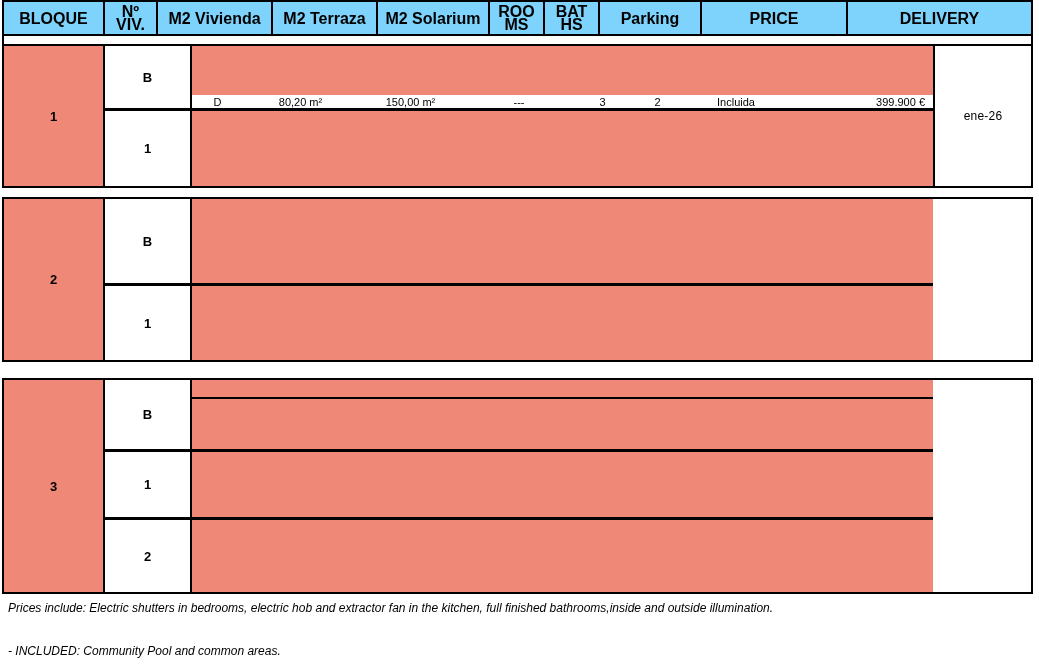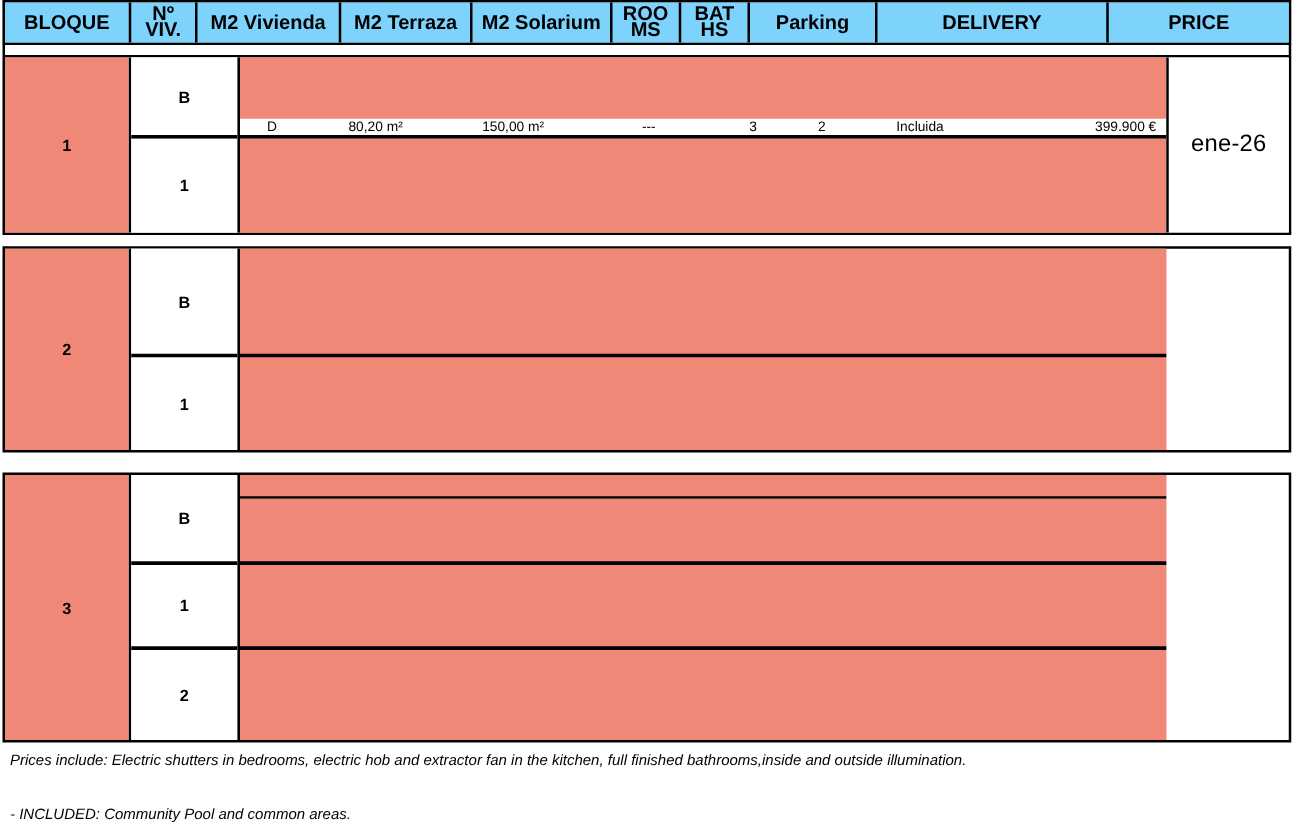--- a/index.html
+++ b/index.html
@@ -57,21 +57,21 @@
     flex: 0 0 743px; border-left: 2px solid #000;
     display: flex; flex-direction: column; background: #f08878;
   }
   .fill { background: #f08878; }
   .fill.grow { flex: 1; }
   .bb3 { border-bottom: 3px solid #000; }
   .bb2 { border-bottom: 2px solid #000; }
   .col-delivery {
     flex: 1; border-left: 2px solid #000; background: #fff;
     display: flex; align-items: center; justify-content: center;
-    font-size: 19px; letter-spacing: .2px;
+    font-size: 12px; letter-spacing: .2px;
   }
 
   
   .b1 .planta.p-b { height: 65px; border-bottom: 3px solid #000; }
   .b1 .fill.top   { height: 49px; }
   
   .b2 .planta.p-b { height: 87px; border-bottom: 3px solid #000; }
   .b2 .fill.top   { height: 87px; }
   
   .b3 .planta.p-b { height: 72px; border-bottom: 3px solid #000; }
@@ -106,22 +106,22 @@
 
   <div class="thead">
     <div class="th c0">BLOQUE</div>
     <div class="th c2">Nº VIV.</div>
     <div class="th c3">M2 Vivienda</div>
     <div class="th c4">M2 Terraza</div>
     <div class="th c5">M2 Solarium</div>
     <div class="th c6">ROOMS</div>
     <div class="th c7">BATHS</div>
     <div class="th c8">Parking</div>
+    <div class="th c9">PRICE</div>
     <div class="th c10">DELIVERY</div>
-    <div class="th c9">PRICE</div>
   </div>
 
   <div class="spacer"></div>
 
   <section class="block b1">
     <div class="col-bloque">1</div>
     <div class="col-plantas">
       <div class="planta p-b">B</div>
       <div class="planta grow">1</div>
     </div>

